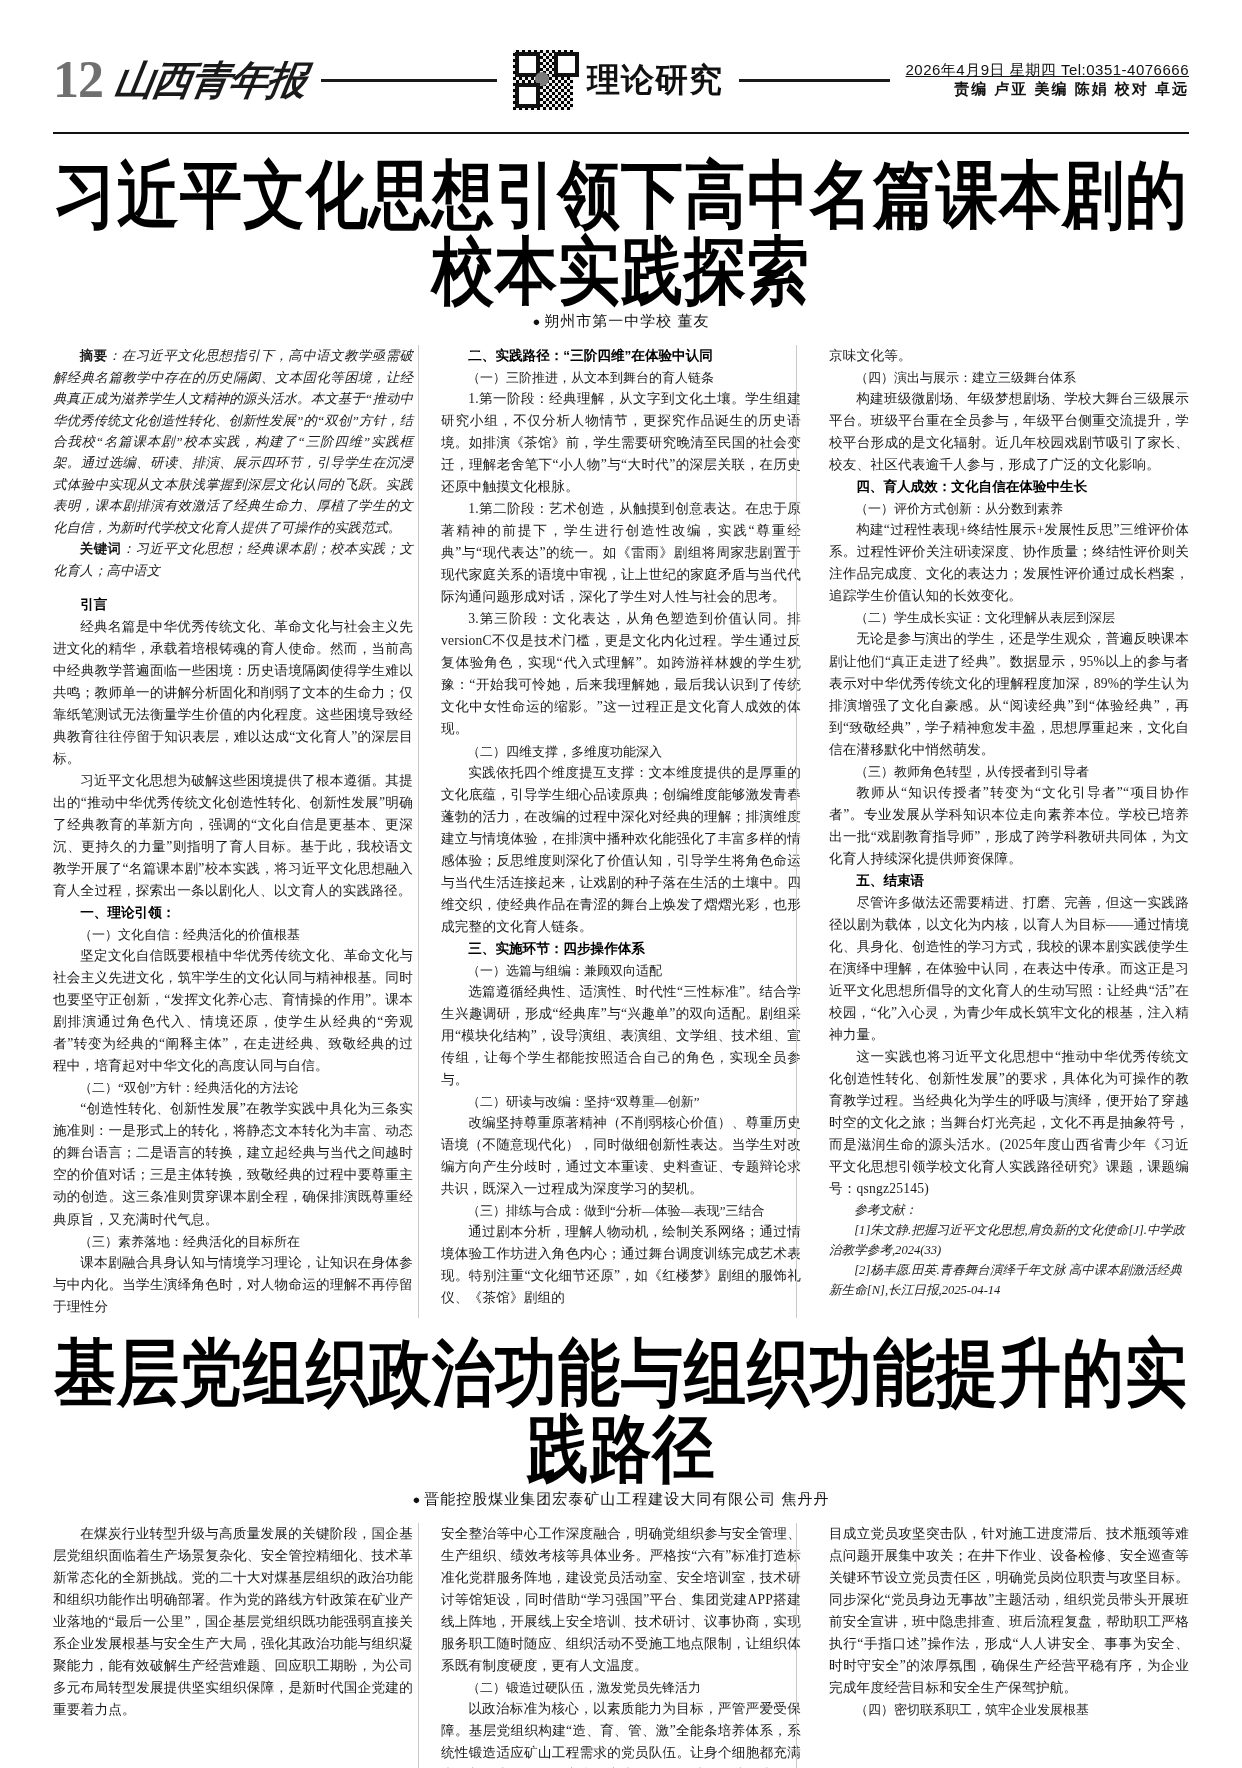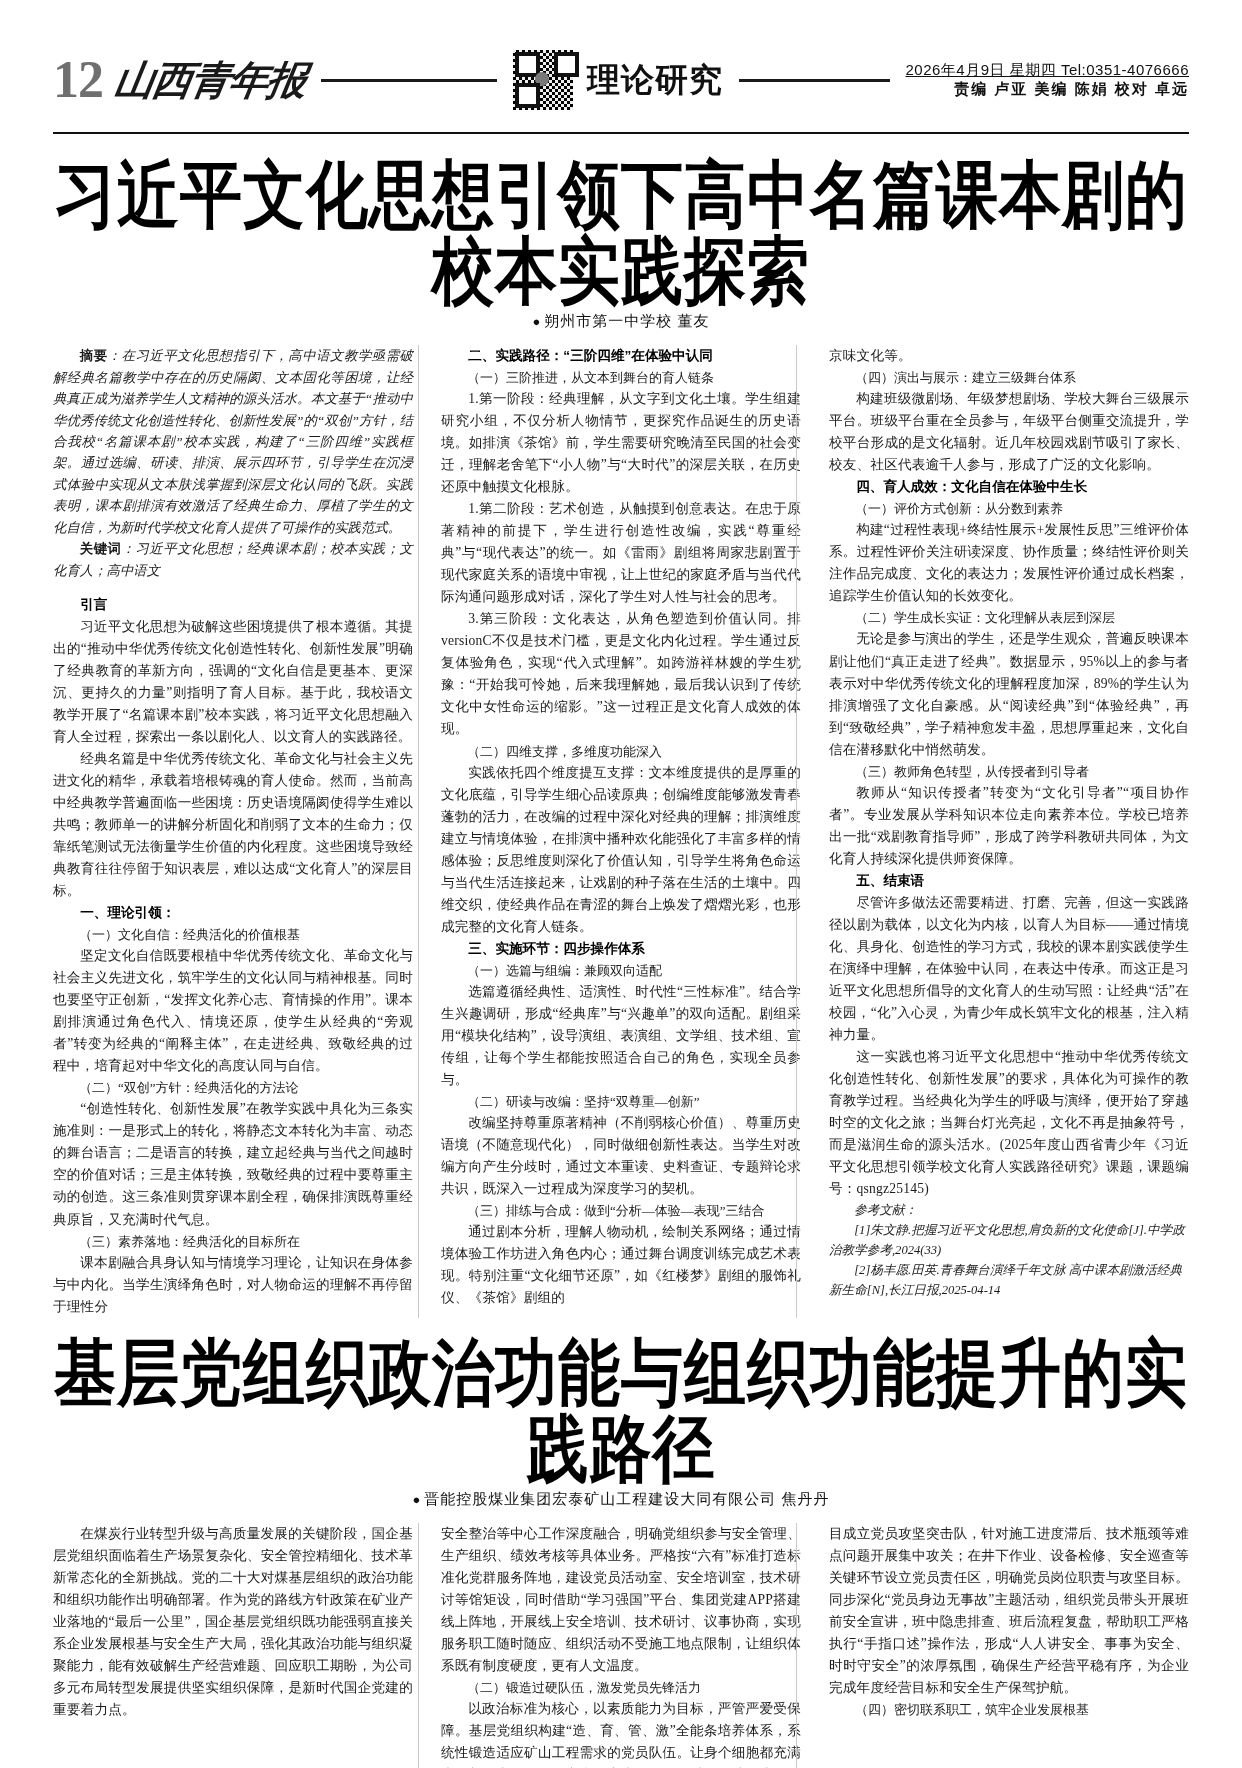--- a/index.html
+++ b/index.html
@@ -154,22 +154,22 @@
     <div class="headline">习近平文化思想引领下高中名篇课本剧的校本实践探索</div>
     <div class="byline"><span class="dot">●</span><span>朔州市第一中学校 董友</span></div>
 
     <div class="cols3">
 
       <div class="col">
         <p class="abs"><b>摘要</b><span>：在习近平文化思想指引下，高中语文教学亟需破解经典名篇教学中存在的历史隔阂、文本固化等困境，让经典真正成为滋养学生人文精神的源头活水。本文基于“推动中华优秀传统文化创造性转化、创新性发展”的“双创”方针，结合我校“名篇课本剧”校本实践，构建了“三阶四维”实践框架。通过选编、研读、排演、展示四环节，引导学生在沉浸式体验中实现从文本肤浅掌握到深层文化认同的飞跃。实践表明，课本剧排演有效激活了经典生命力、厚植了学生的文化自信，为新时代学校文化育人提供了可操作的实践范式。</span></p>
         <p class="abs"><b>关键词</b><span>：习近平文化思想；经典课本剧；校本实践；文化育人；高中语文</span></p>
         <div class="blank"></div>
         <p class="hd0">引言</p>
+        <p class="tx">经典名篇是中华优秀传统文化、革命文化与社会主义先进文化的精华，承载着培根铸魂的育人使命。然而，当前高中经典教学普遍面临一些困境：历史语境隔阂使得学生难以共鸣；教师单一的讲解分析固化和削弱了文本的生命力；仅靠纸笔测试无法衡量学生价值的内化程度。这些困境导致经典教育往往停留于知识表层，难以达成“文化育人”的深层目标。</p>
         <p class="tx">习近平文化思想为破解这些困境提供了根本遵循。其提出的“推动中华优秀传统文化创造性转化、创新性发展”明确了经典教育的革新方向，强调的“文化自信是更基本、更深沉、更持久的力量”则指明了育人目标。基于此，我校语文教学开展了“名篇课本剧”校本实践，将习近平文化思想融入育人全过程，探索出一条以剧化人、以文育人的实践路径。</p>
-        <p class="tx">经典名篇是中华优秀传统文化、革命文化与社会主义先进文化的精华，承载着培根铸魂的育人使命。然而，当前高中经典教学普遍面临一些困境：历史语境隔阂使得学生难以共鸣；教师单一的讲解分析固化和削弱了文本的生命力；仅靠纸笔测试无法衡量学生价值的内化程度。这些困境导致经典教育往往停留于知识表层，难以达成“文化育人”的深层目标。</p>
         <p class="hd">一、理论引领：</p>
         <p class="sub">（一）文化自信：经典活化的价值根基</p>
         <p class="tx">坚定文化自信既要根植中华优秀传统文化、革命文化与社会主义先进文化，筑牢学生的文化认同与精神根基。同时也要坚守正创新，“发挥文化养心志、育情操的作用”。课本剧排演通过角色代入、情境还原，使学生从经典的“旁观者”转变为经典的“阐释主体”，在走进经典、致敬经典的过程中，培育起对中华文化的高度认同与自信。</p>
         <p class="sub">（二）“双创”方针：经典活化的方法论</p>
         <p class="tx">“创造性转化、创新性发展”在教学实践中具化为三条实施准则：一是形式上的转化，将静态文本转化为丰富、动态的舞台语言；二是语言的转换，建立起经典与当代之间越时空的价值对话；三是主体转换，致敬经典的过程中要尊重主动的创造。这三条准则贯穿课本剧全程，确保排演既尊重经典原旨，又充满时代气息。</p>
         <p class="sub">（三）素养落地：经典活化的目标所在</p>
         <p class="tx">课本剧融合具身认知与情境学习理论，让知识在身体参与中内化。当学生演绎角色时，对人物命运的理解不再停留于理性分</p>
       </div>
 
       <div class="col">

